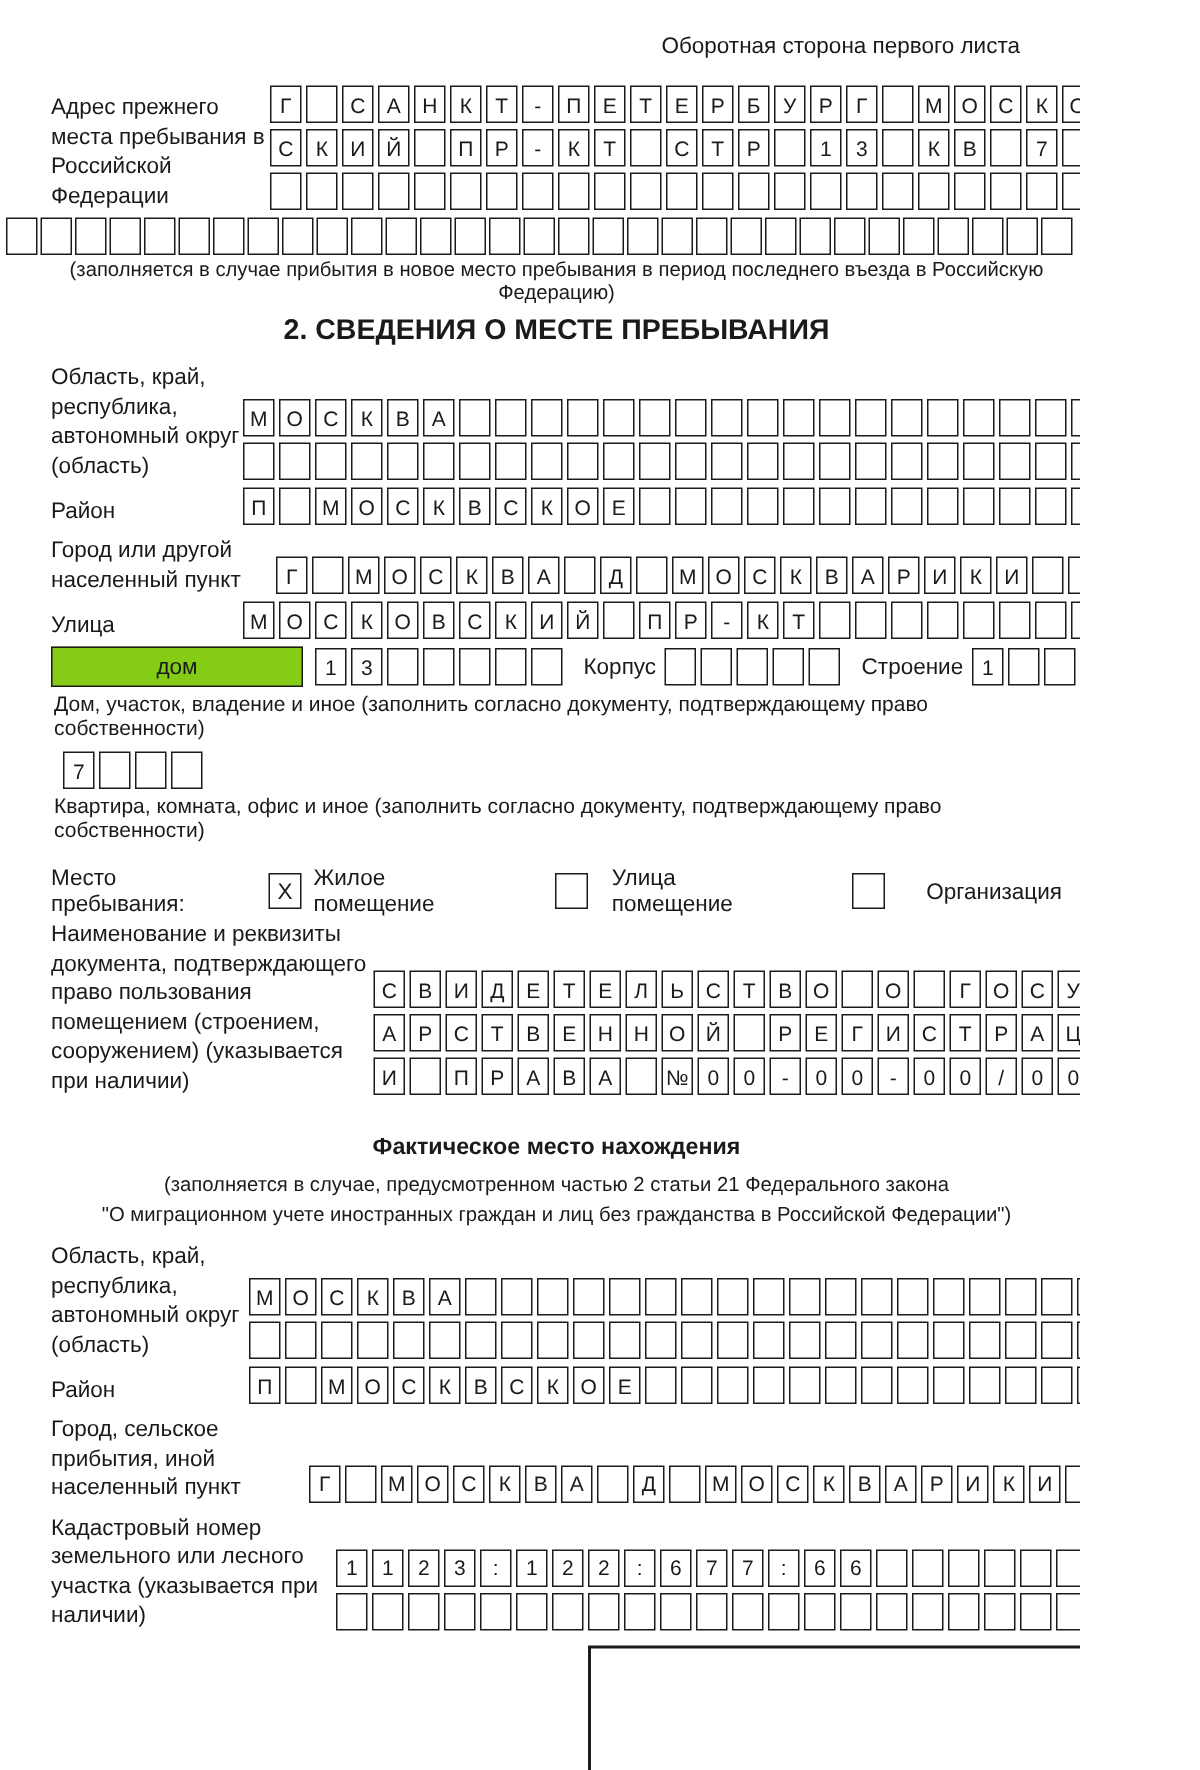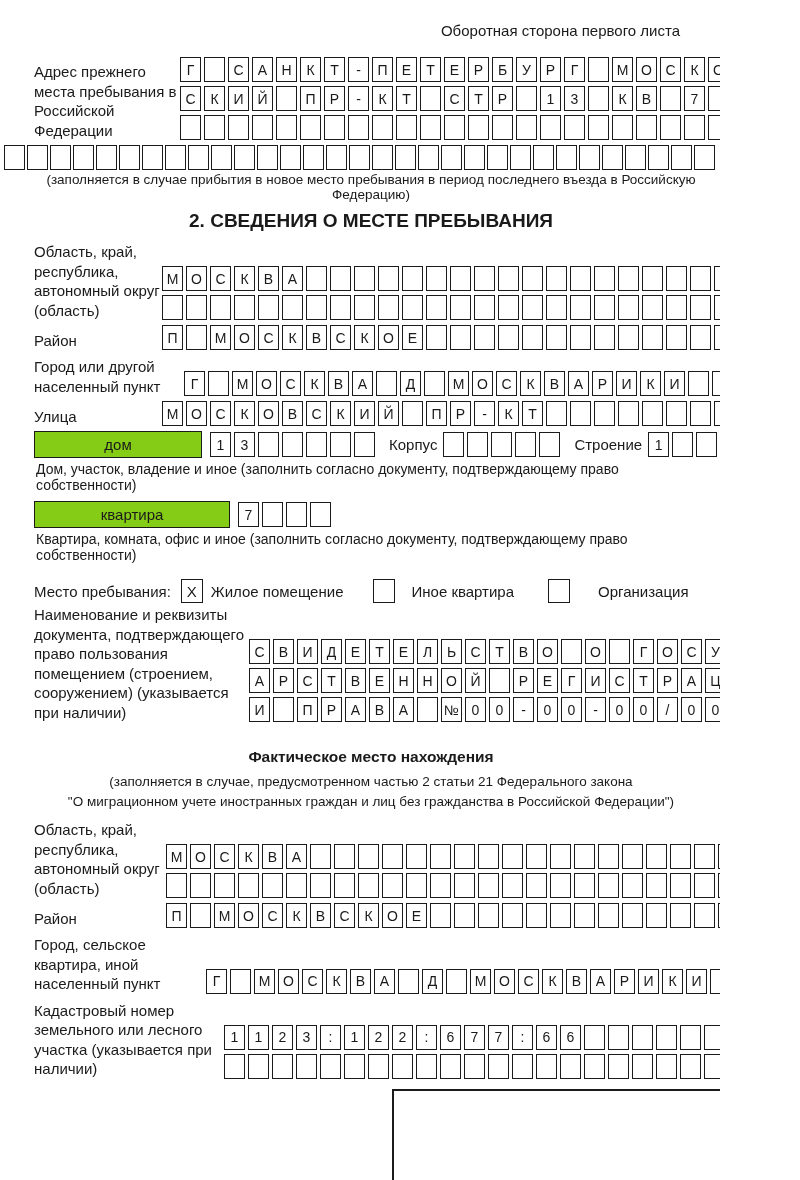--- a/index.html
+++ b/index.html
@@ -372,36 +372,35 @@
     <div class="box-row">
         <span class="box">1</span>
         <span class="box"></span>
         <span class="box"></span>
         <span class="box"></span>
       </div>
   </div>
   <div class="note-left">Дом, участок, владение и иное (заполнить согласно документу, подтверждающему право собственности)</div>
 
   <div class="inline-row">
-    <div class="wide-box kv-box">квартира</div>
     <div class="box-row" style="margin-left:8px;">
         <span class="box">7</span>
         <span class="box"></span>
         <span class="box"></span>
         <span class="box"></span>
       </div>
   </div>
   <div class="note-left">Квартира, комната, офис и иное (заполнить согласно документу, подтверждающему право собственности)</div>
 
   <div class="mesto-row">
     <span>Место пребывания:</span>
     <span class="cbox" style="margin-left:10px;">X</span>
     <span style="margin-left:8px;">Жилое помещение</span>
     <span class="cbox" style="margin-left:30px;"></span>
-    <span style="margin-left:16px;">Иное квартира</span>
+    <span style="margin-left:16px;">Улица помещение</span>
     <span class="cbox" style="margin-left:34px;"></span>
     <span style="margin-left:28px;">Организация</span>
   </div>
 
   <div class="field">
     <div class="lbl w215">Наименование и реквизиты документа, подтверждающего право пользования помещением (строением, сооружением) (указывается при наличии)</div>
     <div class="rows">
       <div class="box-row">
           <span class="box">С</span>
           <span class="box">В</span>
@@ -565,21 +564,21 @@
           <span class="box"></span>
           <span class="box"></span>
           <span class="box"></span>
           <span class="box"></span>
           <span class="box"></span>
         </div>
     </div>
   </div>
 
   <div class="field">
-    <div class="lbl w172">Город, сельское квартира, иной населенный пункт</div>
+    <div class="lbl w172">Город, сельское прибытия, иной населенный пункт</div>
     <div class="rows">
       <div class="box-row">
           <span class="box">Г</span>
           <span class="box"></span>
           <span class="box">М</span>
           <span class="box">О</span>
           <span class="box">С</span>
           <span class="box">К</span>
           <span class="box">В</span>
           <span class="box">А</span>

